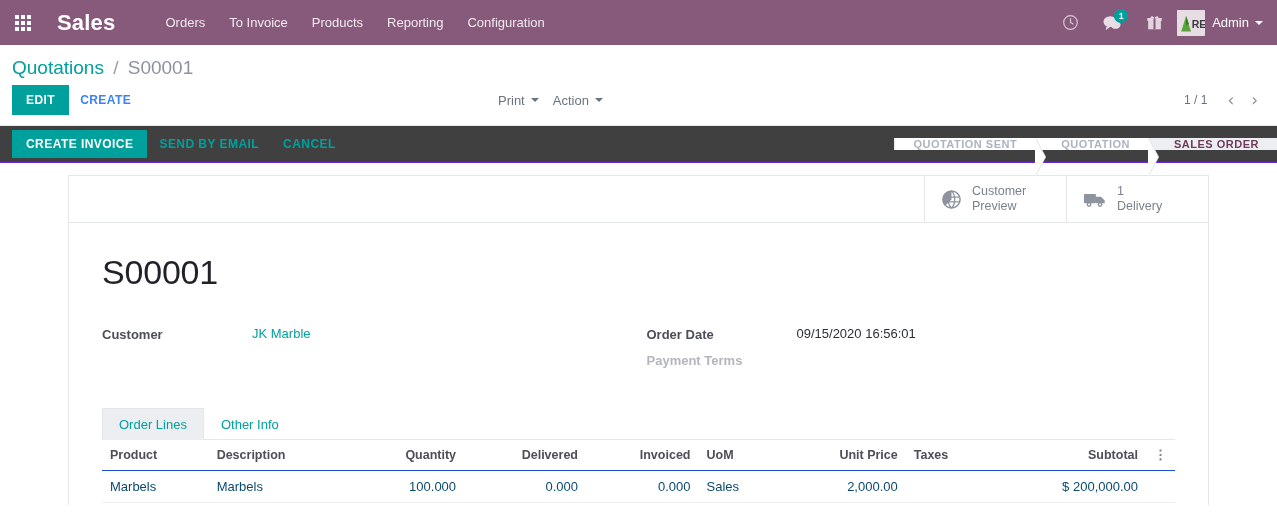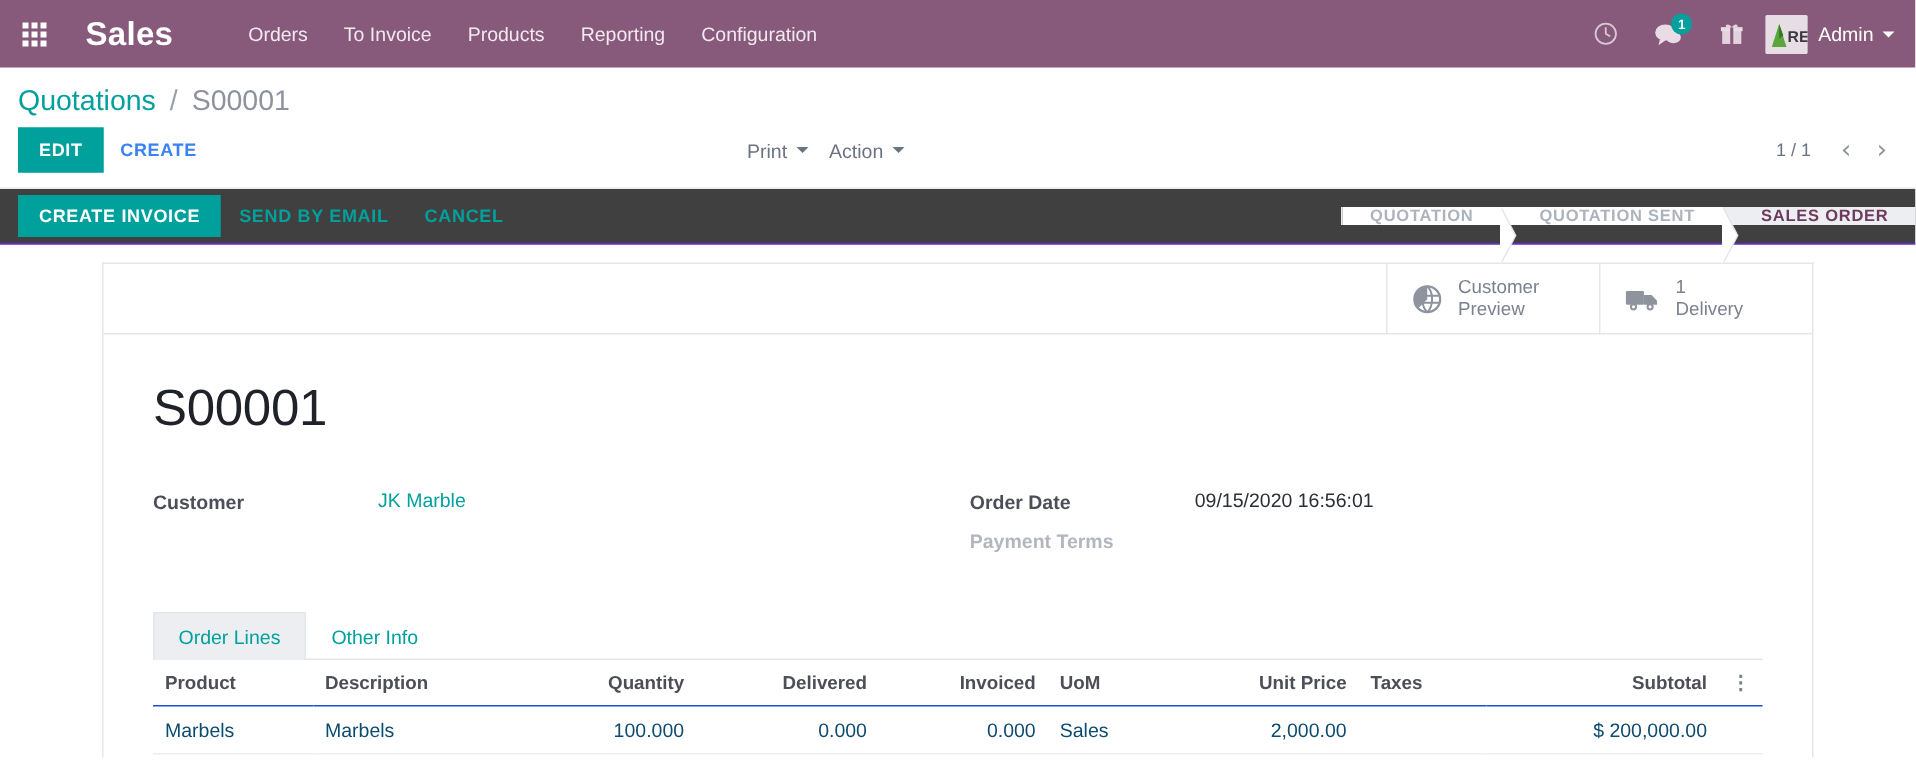--- a/index.html
+++ b/index.html
@@ -440,22 +440,22 @@
   </div>
 </div>
 
 <div class="statusbar-row">
   <div class="sb-buttons">
     <button class="sb-btn-primary">CREATE INVOICE</button>
     <button class="sb-btn-link">SEND BY EMAIL</button>
     <button class="sb-btn-link">CANCEL</button>
   </div>
   <div class="statusbar">
+    <div class="st-item">QUOTATION SENT</div>
     <div class="st-item">QUOTATION</div>
-    <div class="st-item">QUOTATION SENT</div>
     <div class="st-item active last">SALES ORDER</div>
   </div>
 </div>
 
 <div class="content-area">
   <div class="sheet">
 
     <div class="sheet-header">
       <div class="smart-btn">
         <svg width="21" height="21" viewBox="0 0 22 22">

